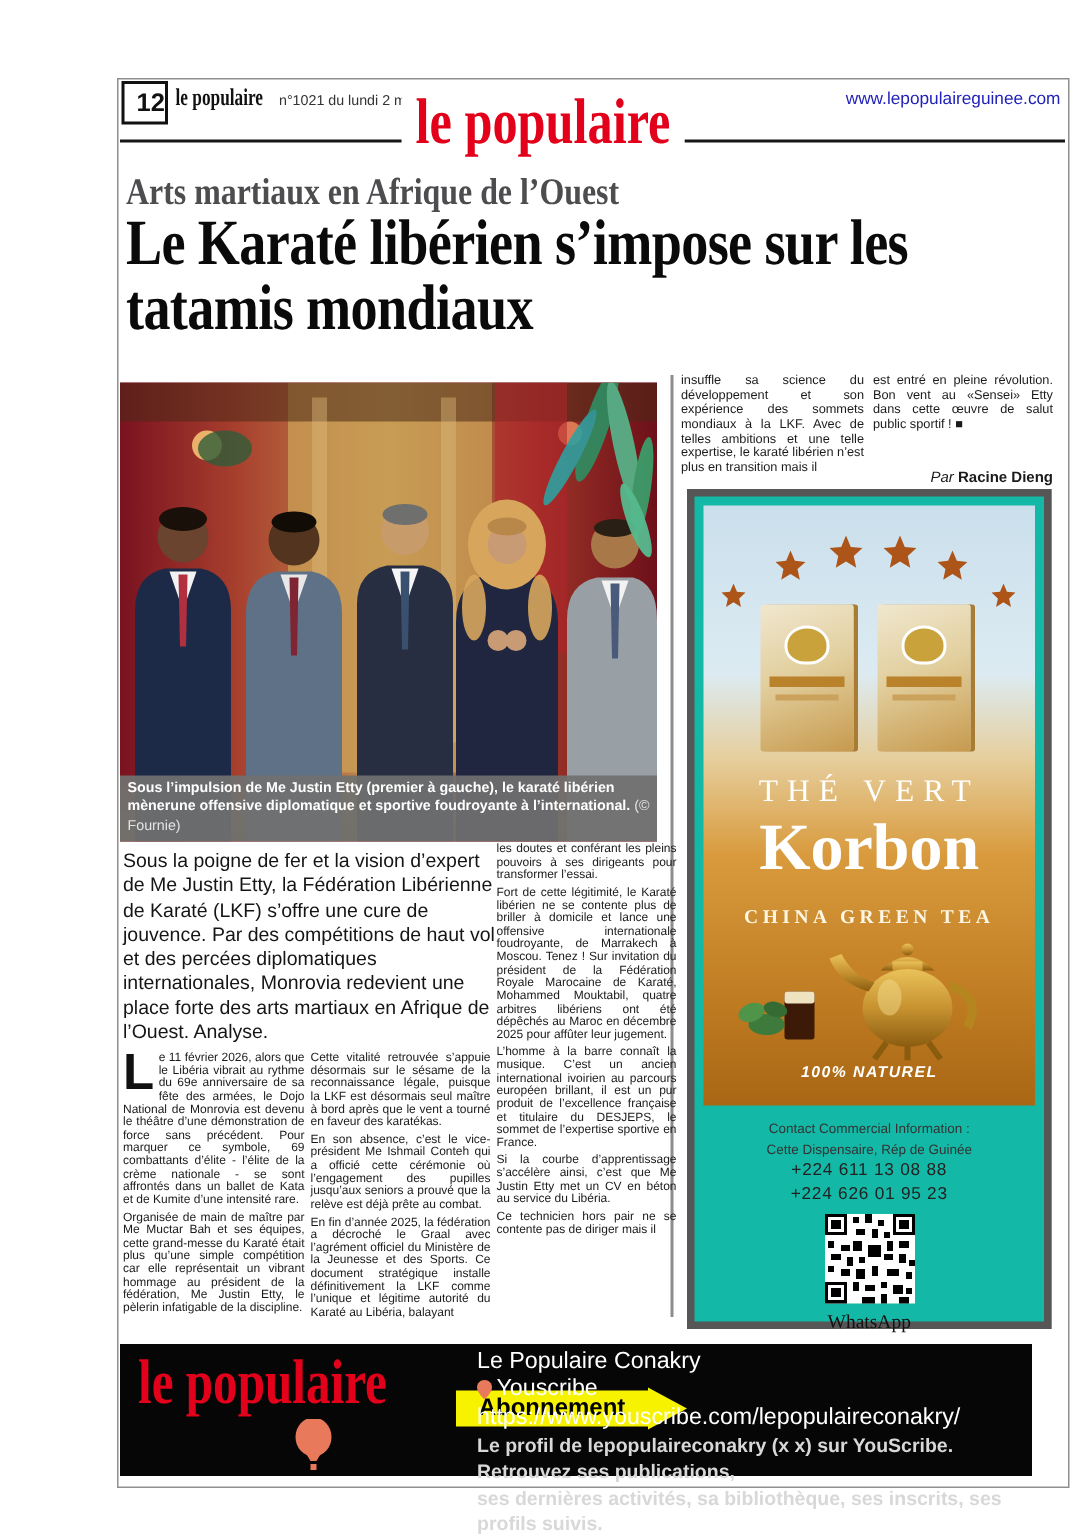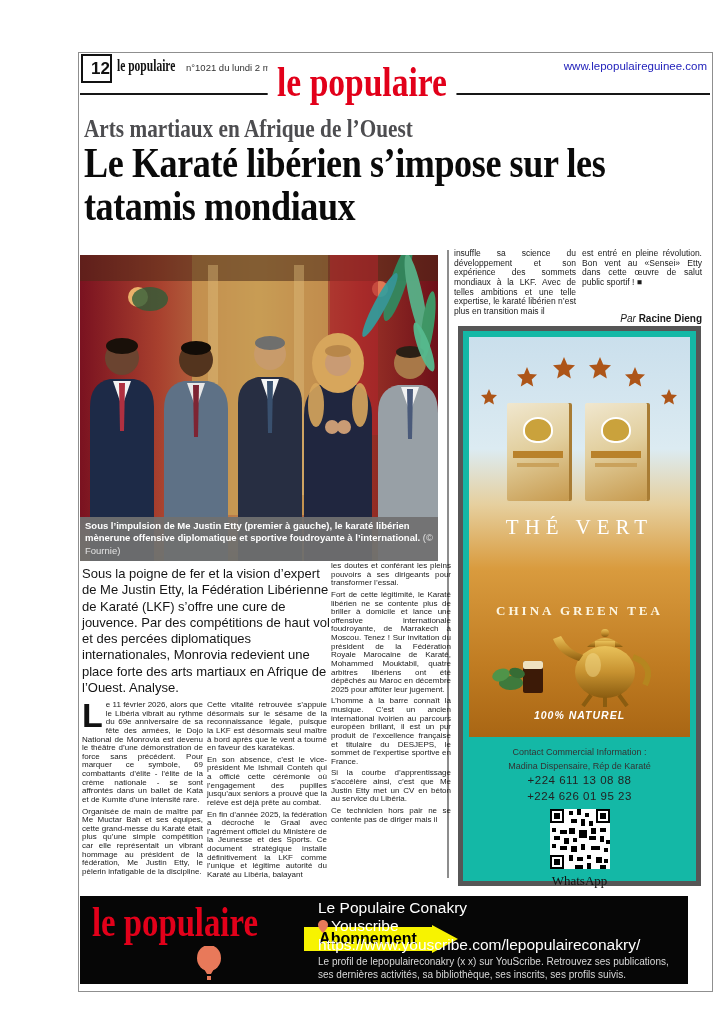--- a/index.html
+++ b/index.html
@@ -78,21 +78,21 @@
   .balloon{position:absolute;left:116px;top:50px;width:26px;height:34px;}
   .f-arrow{position:absolute;left:224px;top:29px;width:158px;height:28px;}
   .f-arrow .bar{position:absolute;left:0;top:2px;width:128px;height:24px;background:#f7f300;
           color:#000;font-weight:bold;font-size:16px;text-align:center;line-height:24px;}
   .f-arrow .tip{position:absolute;left:128px;top:0;width:0;height:0;border-top:14px solid transparent;
           border-bottom:14px solid transparent;border-left:26px solid #f7f300;}
   .f-right{position:absolute;left:238px;top:3px;line-height:1.18;}
   .f-title{font-size:15.5px;}
   .f-platform{font-size:15.5px;display:flex;align-items:center;gap:3px;}
   .f-url{font-size:15.5px;color:#fff;}
-  .f-note{font-size:10px;color:#d8d8d8;line-height:1.35;margin-top:1px;}
+  .f-note{font-size:13px;color:#d8d8d8;line-height:1.35;margin-top:1px;font-weight:bold;}
   .pin{display:inline-block;width:10px;height:13px;}
 </style>
 </head>
 <body>
 
 <div id="canvas">
 
   <div class="abs page-frame"></div>
 
   <div class="abs pageno">12</div>
@@ -227,20 +227,21 @@
         <div class="band"></div>
         <div class="band2"></div>
       </div>
       <div class="ad-box" style="left:116px;top:66px">
         <div class="emblem"></div>
         <div class="band"></div>
         <div class="band2"></div>
       </div>
 
       <div class="ad-product">THÉ VERT</div>
+      <div class="ad-brand">Korbon</div>
       <div class="ad-subtitle">CHINA GREEN TEA</div>
 
       <svg class="ad-teapot" width="190" height="80" viewBox="0 0 190 80">
         <defs>
           <linearGradient id="gold" x1="0" y1="0" x2="0" y2="1">
             <stop offset="0" stop-color="#e9c25a"></stop>
               <stop offset=".5" stop-color="#c79230"></stop>
               <stop offset="1" stop-color="#8a5c10"></stop>
           </linearGradient>
         </defs>
@@ -260,21 +261,21 @@
         <path d="M146 30 Q168 38 158 58" stroke="#b5861f" stroke-width="6" fill="none"></path>
         <path d="M104 68 L96 79 M118 70 L118 80 M132 68 L140 79" stroke="#8a5c10" stroke-width="4"></path>
         <ellipse cx="106" cy="38" rx="8" ry="12" fill="#f2d98a" opacity=".5"></ellipse>
       </svg>
 
       <div class="ad-natural">100% NATUREL</div>
     </div>
 
     <div class="ad-contact">
       <div>Contact Commercial Information :</div>
-      <div>Madina Dispensaire, Rép de Karaté</div>
+      <div>Cette Dispensaire, Rép de Guinée</div>
       <div class="ad-phone">+224 611 13 08 88</div>
       <div class="ad-phone">+224 626 01 95 23</div>
       <svg class="ad-qr" viewBox="0 0 29 29" shape-rendering="crispEdges">
         <rect width="29" height="29" fill="#fff"></rect>
         <g fill="#000">
           <rect x="0" y="0" width="7" height="7"></rect>
             <rect x="22" y="0" width="7" height="7"></rect>
             <rect x="0" y="22" width="7" height="7"></rect>
           <rect x="1" y="1" width="5" height="5" fill="#fff"></rect>
             <rect x="23" y="1" width="5" height="5" fill="#fff"></rect>

